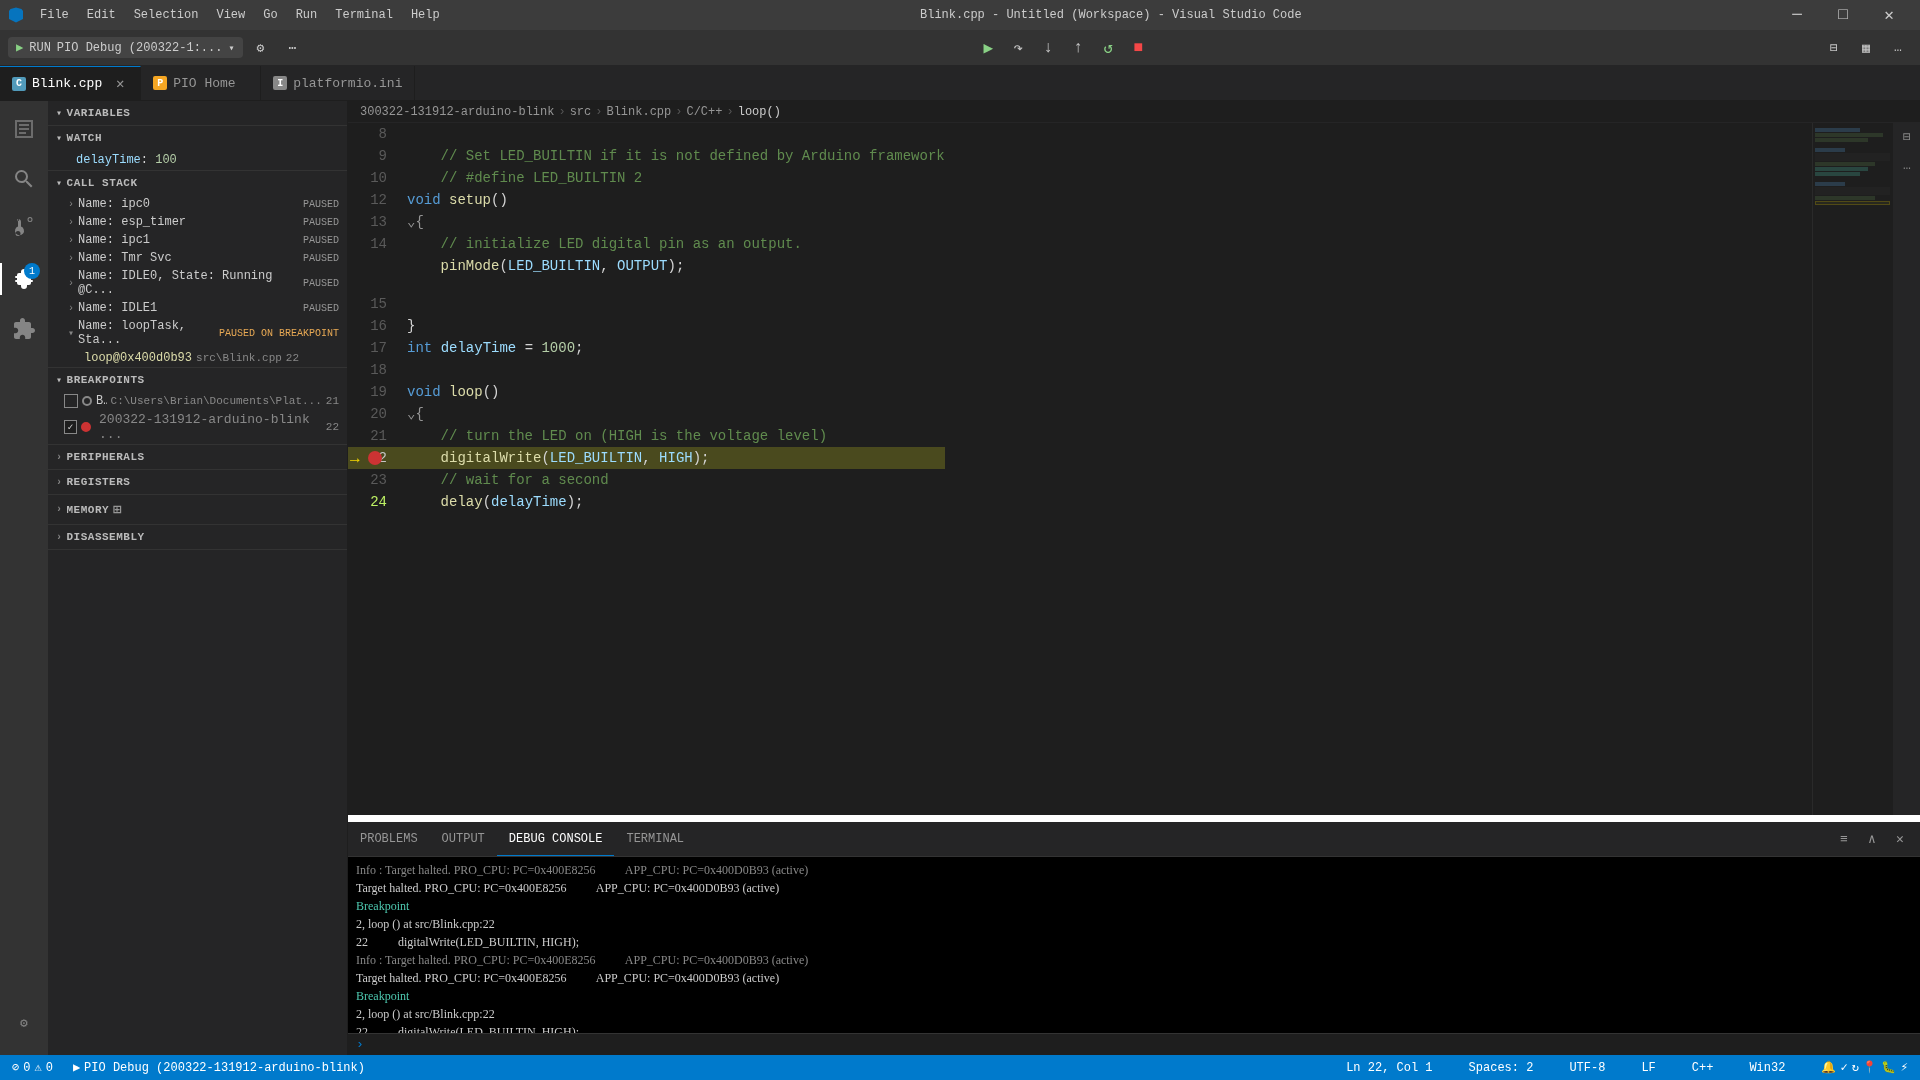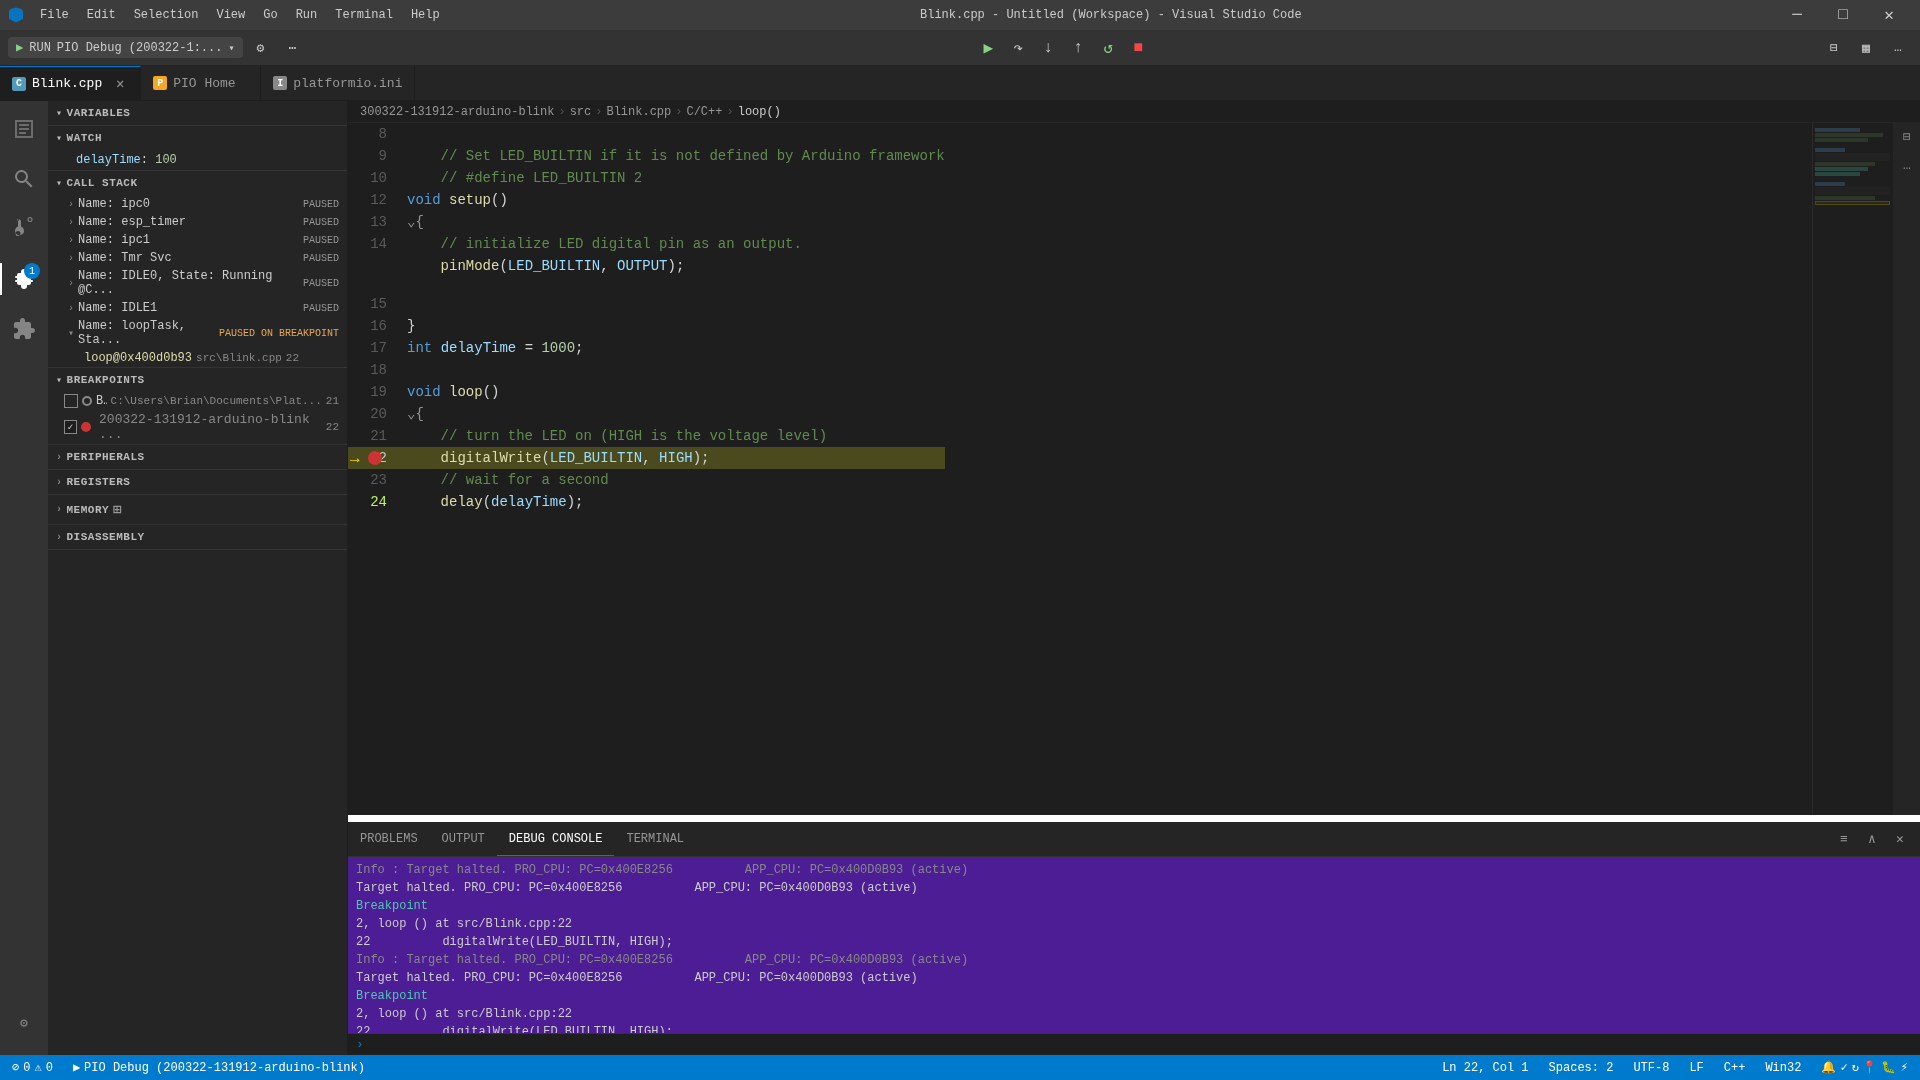--- a/index.html
+++ b/index.html
@@ -78,33 +78,33 @@
     #breadcrumb .bc-item { cursor: pointer; color: #969696; }
     #breadcrumb .bc-item.active { color: #cccccc; }
 
     #code-area { flex: 1; overflow: hidden; display: flex; }
 
     
     #bottom-panel { height: 240px; background: #1e1e1e; border-top: 7px solid #ffffff; display: flex; flex-direction: column; flex-shrink: 0; }
     #panel-tabs { height: 35px; background: #252526; display: flex; align-items: stretch; border-bottom: 1px solid #333; }
     .panel-tab { padding: 0 12px; display: flex; align-items: center; cursor: pointer; font-size: 12px; color: #969696; }
     .panel-tab.active { color: #ffffff; border-bottom: 1px solid #007acc; }
-    #panel-content { flex: 1; overflow-y: auto; padding: 4px 8px; font-size: 12px; color: #cccccc; background: #4c1d95; }
+    #panel-content { flex: 1; overflow-y: auto; padding: 4px 8px; font-size: 12px; color: #cccccc; background: #000000; font-family: Liberation Serif, serif; }
 
     
     #editor-actions { display: flex; flex-direction: column; width: 28px; background: #252526; border-left: 1px solid #1e1e1e; flex-shrink: 0; }
     .editor-action { width: 28px; height: 28px; display: flex; align-items: center; justify-content: center; cursor: pointer; color: #858585; }
 
     
     #status-bar {
       height: 25px; background: #007acc; display: flex; align-items: center;
       padding: 0 8px; gap: 12px; font-size: 12px; color: #ffffff; flex-shrink: 0;
     }
     .status-item { display: flex; align-items: center; gap: 4px; cursor: pointer; padding: 0 4px; }
-    .status-right { margin-left: auto; display: flex; gap: 12px; text-align: center; }
+    .status-right { margin-left: auto; display: flex; gap: 28px; text-align: center; }
 
     
     #minimap { width: 80px; background: #1e1e1e; border-left: 1px solid #333; overflow: hidden; flex-shrink: 0; opacity: 0.6; }
 
     
     #panel-controls { display: flex; align-items: center; margin-left: auto; padding-right: 8px; gap: 4px; }
     .panel-ctrl-btn { width: 24px; height: 24px; display: flex; align-items: center; justify-content: center; cursor: pointer; color: #969696; border-radius: 3px; }
   </style>
 </head>
 <body>

